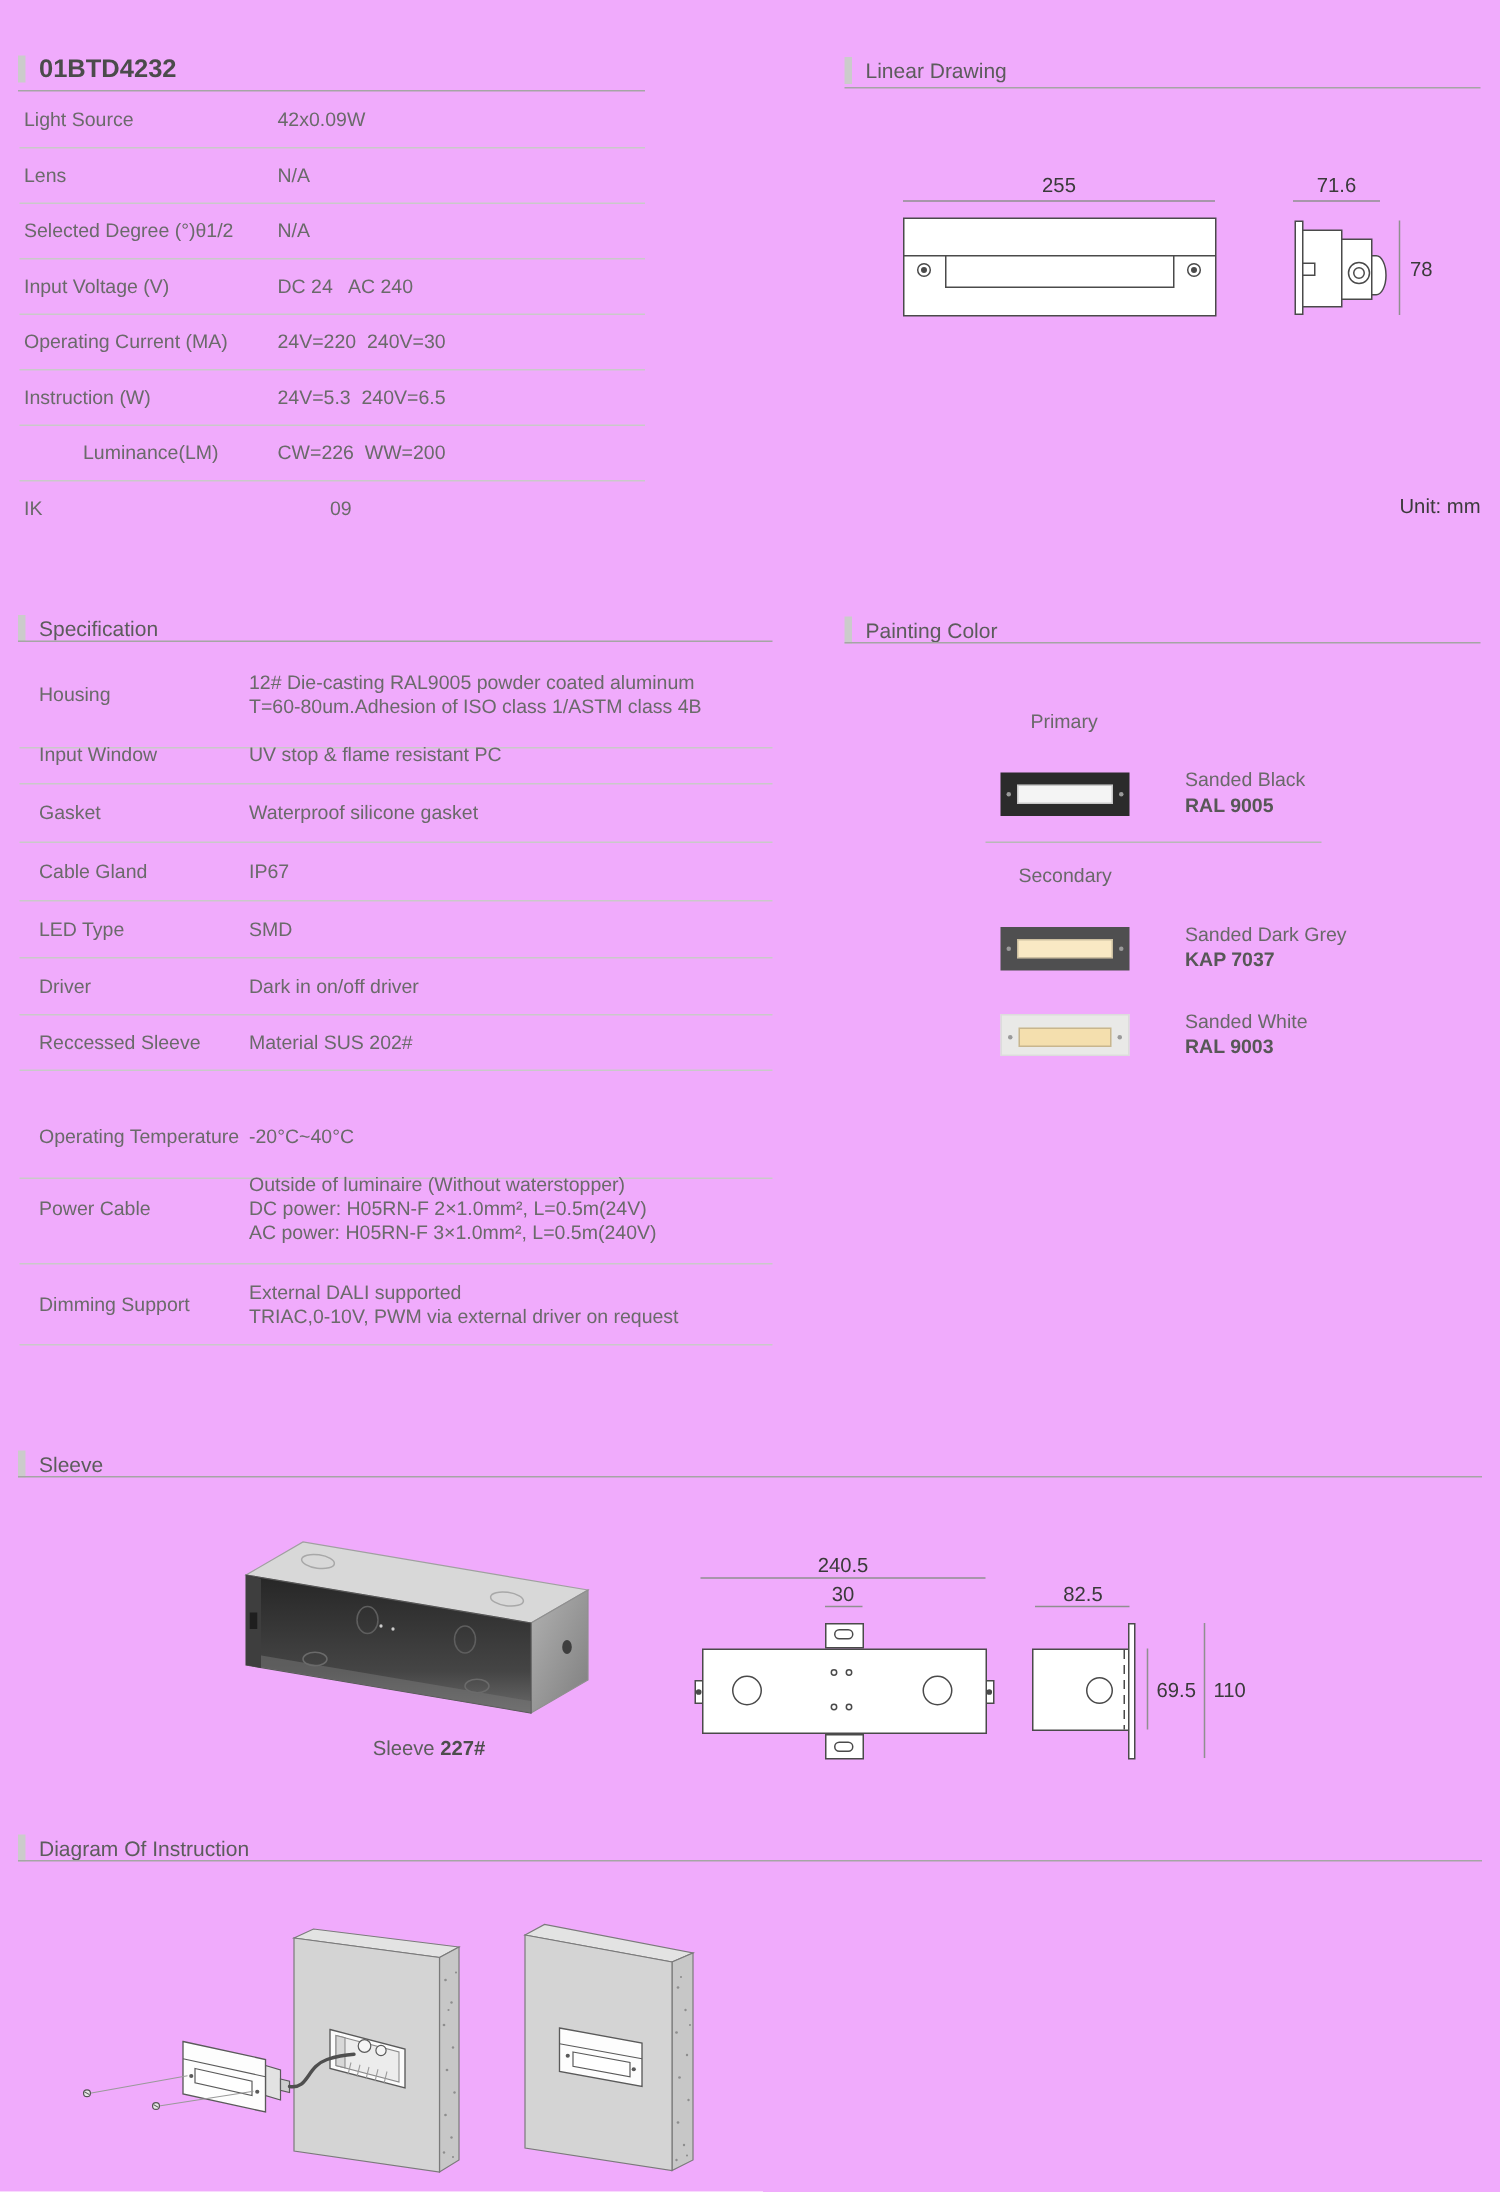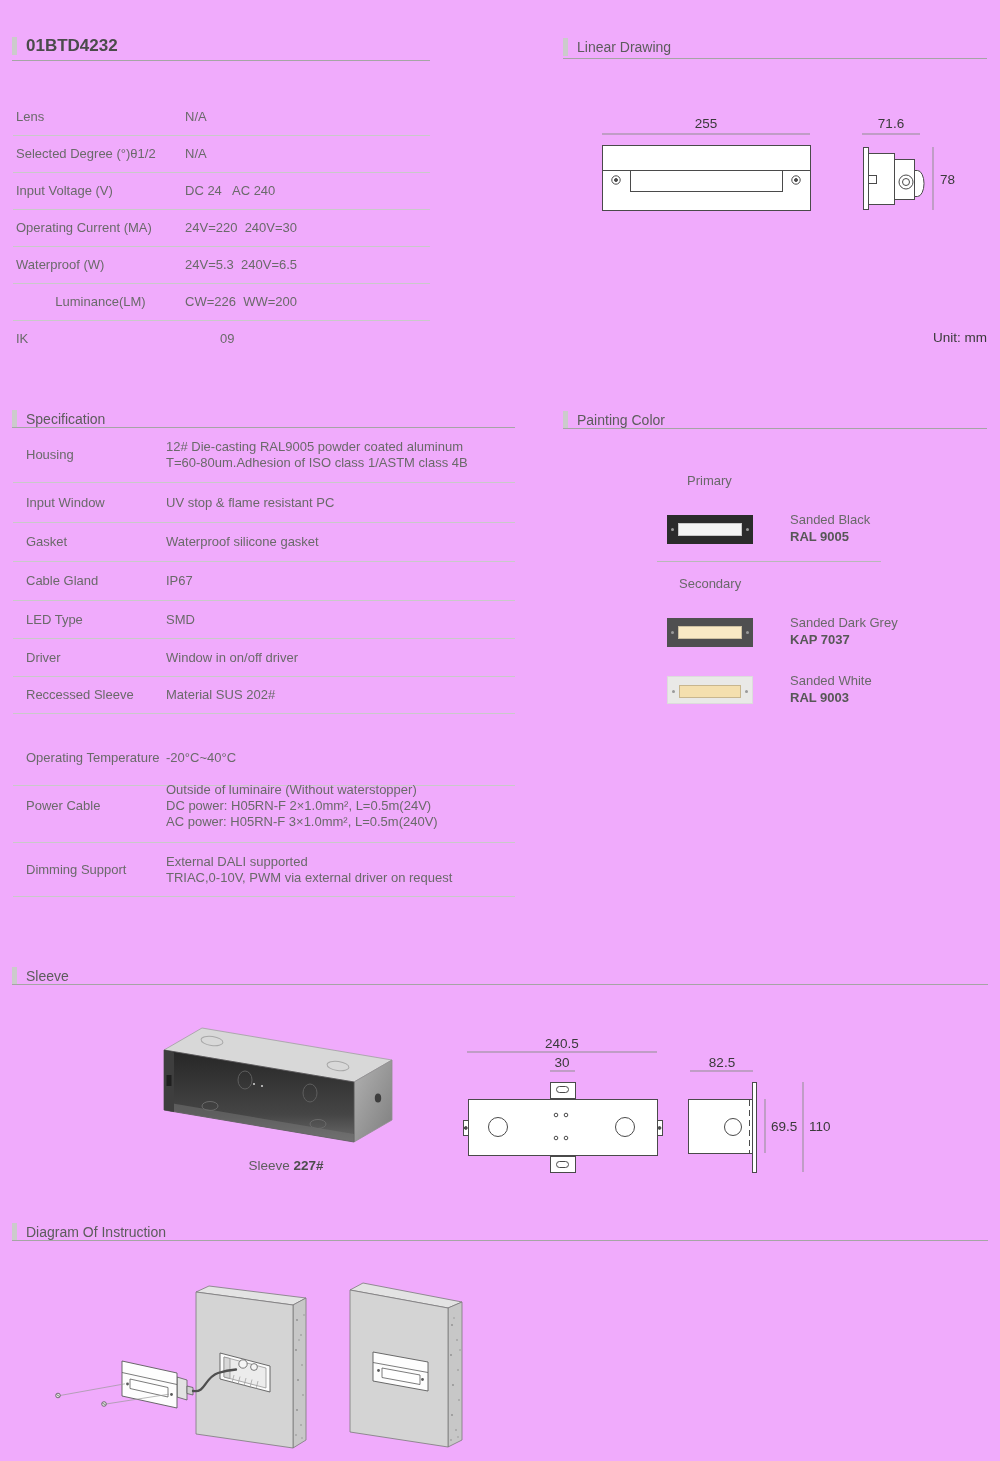--- a/index.html
+++ b/index.html
@@ -46,38 +46,42 @@
 <body>
 
 <div class="page">
 
   <div class="sec-head" style="left:12px;top:36px;">
     <span class="bar"></span>
     <span class="p-title">01BTD4232</span>
   </div>
   <div class="rule" style="left:12px;top:60px;width:418px;"></div>
 
+  <div class="qrow" style="top:61px;">
+    <span class="qlabel">Light Source</span>
+    <span class="qvalue">42x0.09W</span>
+  </div>
   <div class="qrow" style="top:98px;">
     <span class="qlabel">Lens</span>
     <span class="qvalue">N/A</span>
   </div>
   <div class="qrow" style="top:135px;">
     <span class="qlabel">Selected Degree (°)θ1/2</span>
     <span class="qvalue">N/A</span>
   </div>
   <div class="qrow" style="top:172px;">
     <span class="qlabel">Input Voltage (V)</span>
     <span class="qvalue">DC 24   AC 240</span>
   </div>
   <div class="qrow" style="top:209px;">
     <span class="qlabel">Operating Current (MA)</span>
     <span class="qvalue">24V=220  240V=30</span>
   </div>
   <div class="qrow" style="top:246px;">
-    <span class="qlabel">Waterproof (W)</span>
+    <span class="qlabel">Instruction (W)</span>
     <span class="qvalue">24V=5.3  240V=6.5</span>
   </div>
   <div class="qrow" style="top:283px;text-align:center;">
     <span class="qlabel">Luminance(LM)</span>
     <span class="qvalue">CW=226  WW=200</span>
   </div>
   <div class="qrow last" style="top:320px;gap:35px;">
     <span class="qlabel">IK</span>
     <span class="qvalue">09</span>
   </div>
@@ -119,21 +123,21 @@
     <text x="377" y="124">78</text>
   </svg>
   <div class="unit-note">Unit: mm</div>
 
   <div class="sec-head" style="left:12px;top:409px;">
     <span class="bar"></span>
     <span class="h-title">Specification</span>
   </div>
   <div class="rule" style="left:12px;top:427px;width:503px;"></div>
 
-  <div class="srow" style="top:427px;height:56px;">
+  <div class="srow" style="top:427px;height:72px;">
     <span class="slabel">Housing</span>
     <span class="svalue">12# Die-casting RAL9005 powder coated aluminum
 T=60-80um.Adhesion of ISO class 1/ASTM class 4B</span>
   </div>
   <div class="srow" style="top:483px;height:40px;">
     <span class="slabel">Input Window</span>
     <span class="svalue">UV stop &amp; flame resistant PC</span>
   </div>
   <div class="srow" style="top:523px;height:39px;">
     <span class="slabel">Gasket</span>
@@ -142,21 +146,21 @@
   <div class="srow" style="top:562px;height:39px;">
     <span class="slabel">Cable Gland</span>
     <span class="svalue">IP67</span>
   </div>
   <div class="srow" style="top:601px;height:38px;">
     <span class="slabel">LED Type</span>
     <span class="svalue">SMD</span>
   </div>
   <div class="srow" style="top:639px;height:38px;">
     <span class="slabel">Driver</span>
-    <span class="svalue">Window in on/off driver</span>
+    <span class="svalue">Dark in on/off driver</span>
   </div>
   <div class="srow" style="top:677px;height:37px;">
     <span class="slabel">Reccessed Sleeve</span>
     <span class="svalue">Material SUS 202#</span>
   </div>
   <div class="srow" style="top:730px;height:56px;">
     <span class="slabel">Operating Temperature</span>
     <span class="svalue">-20°C~40°C</span>
   </div>
   <div class="srow" style="top:770px;height:73px;">

